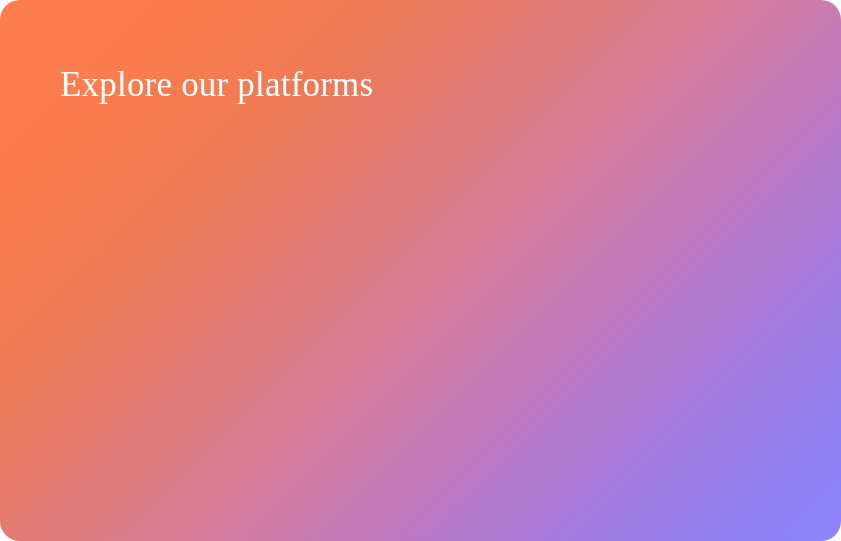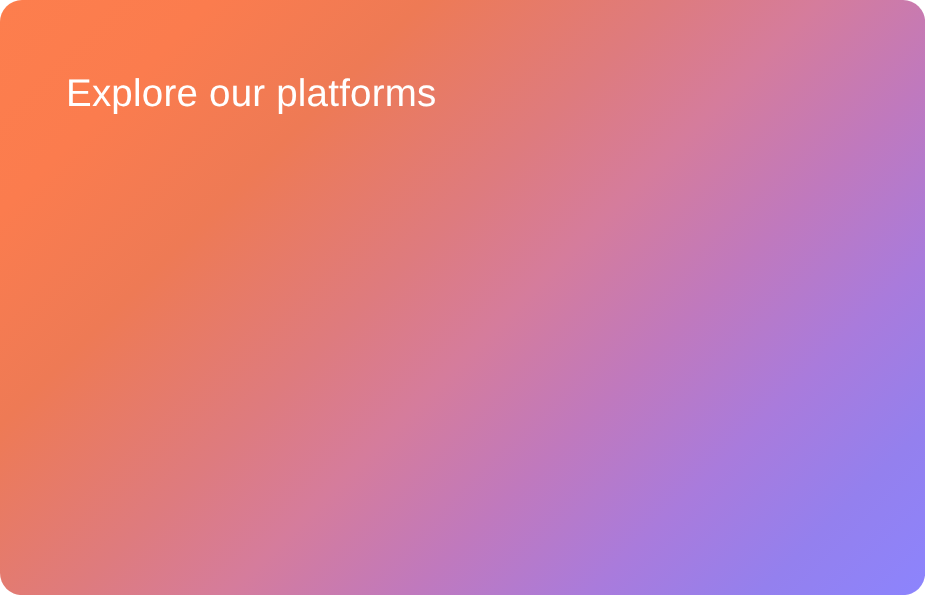--- a/index.html
+++ b/index.html
@@ -36,21 +36,21 @@
       #8C84FD 100%
     );
   }
 
   #hero-title {
     position: absolute;
     left: 60px;
     top: 63px;
     margin: 0;
     color: #FFFFFF;
-    font-family: Liberation Sans, sans-serif;
+    font-family: Liberation Serif, serif;
     font-size: 35px;
     font-weight: 300;
     line-height: 44px;
     letter-spacing: 0.2px;
     white-space: nowrap;
     -webkit-font-smoothing: antialiased;
   }
 
   #hero-body {
     position: absolute;

